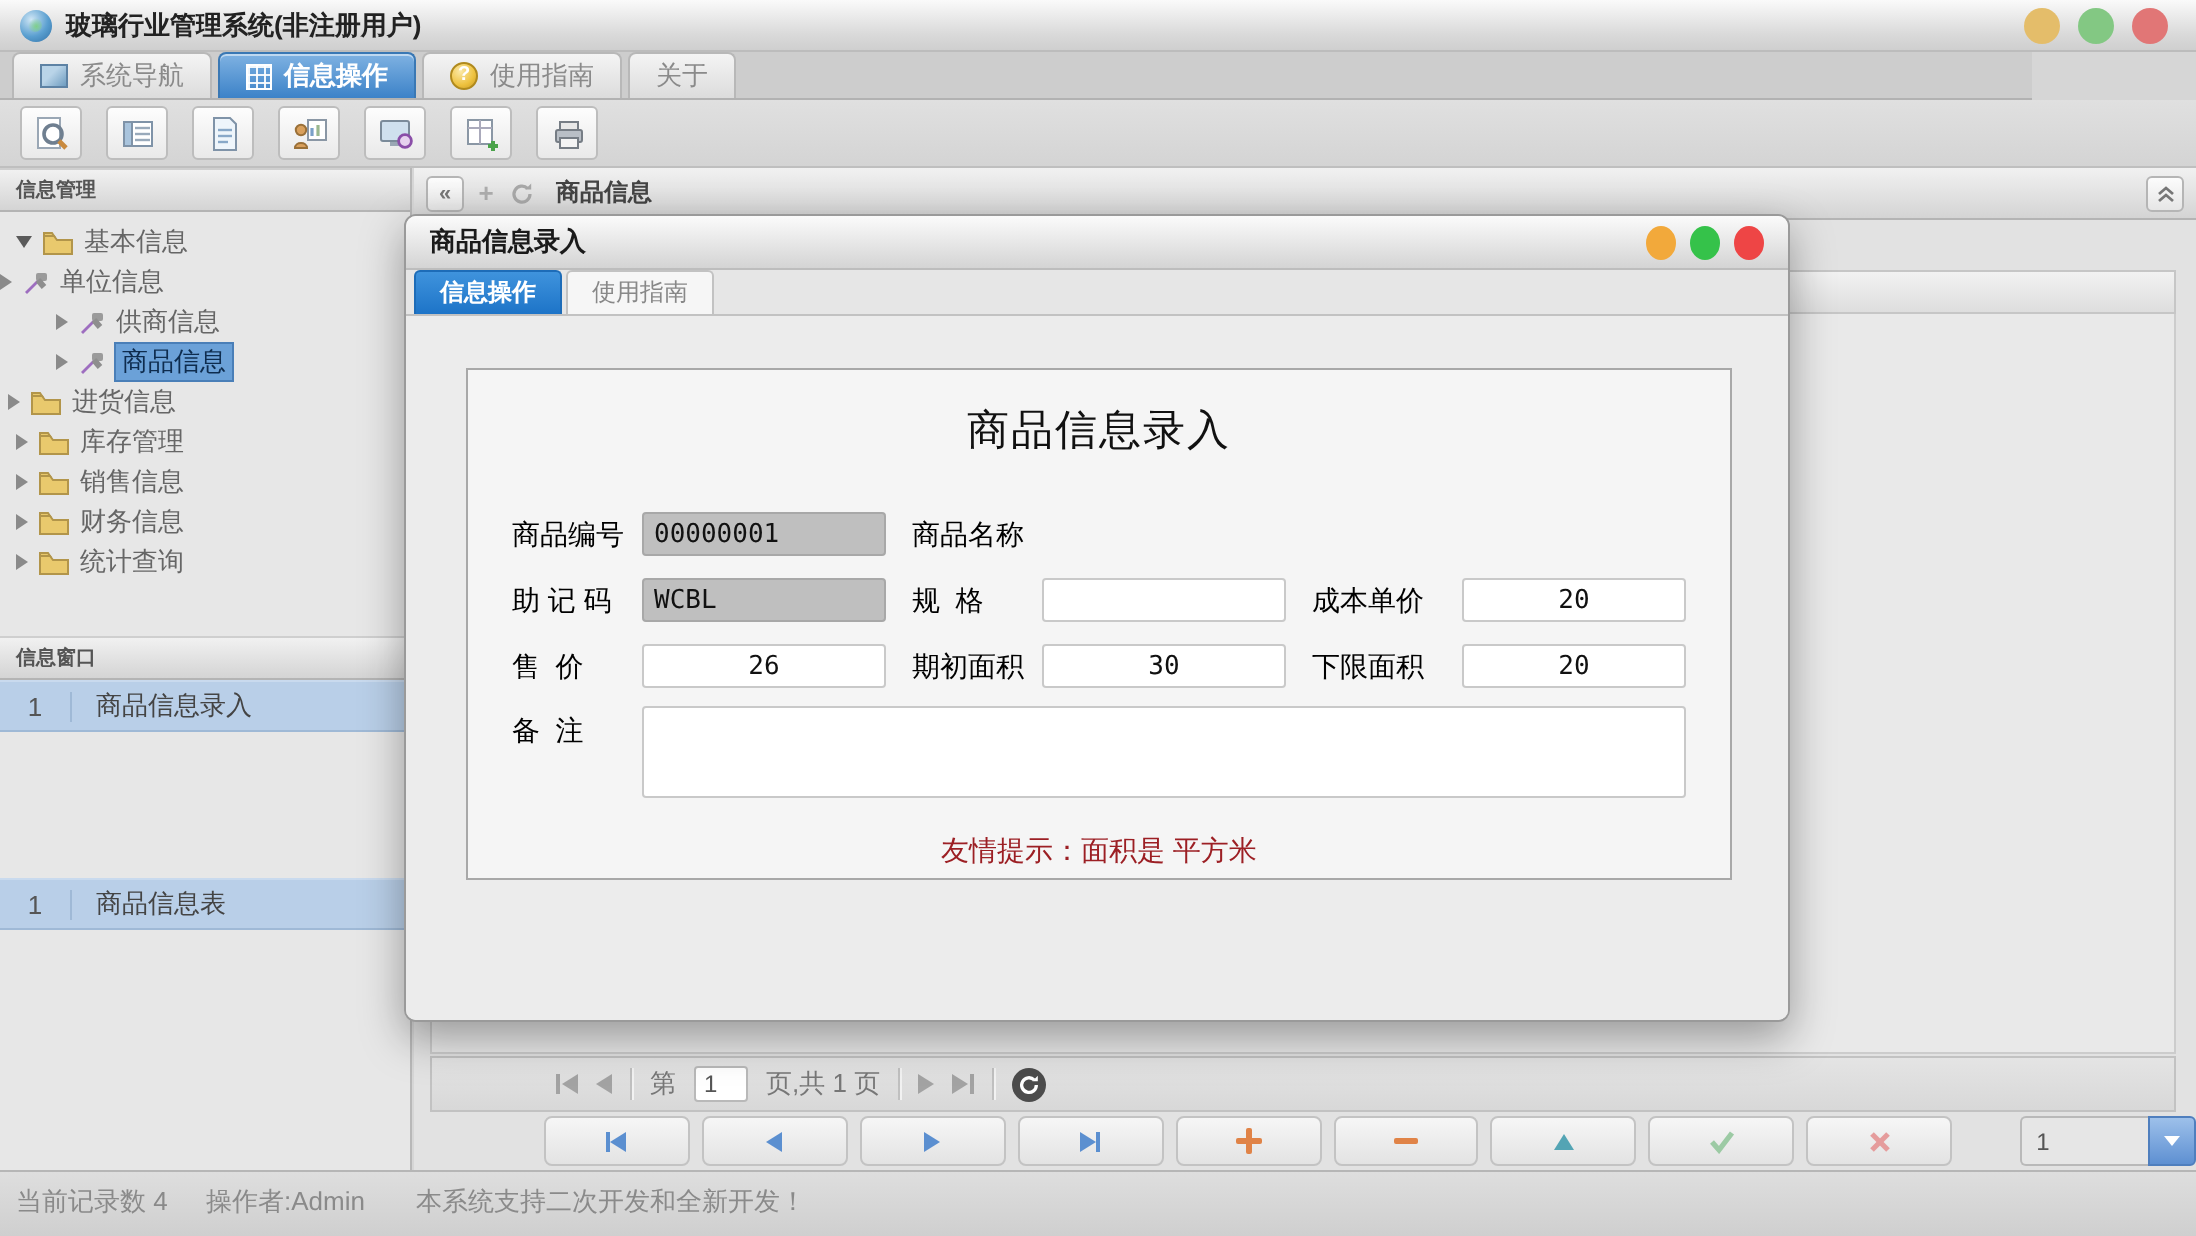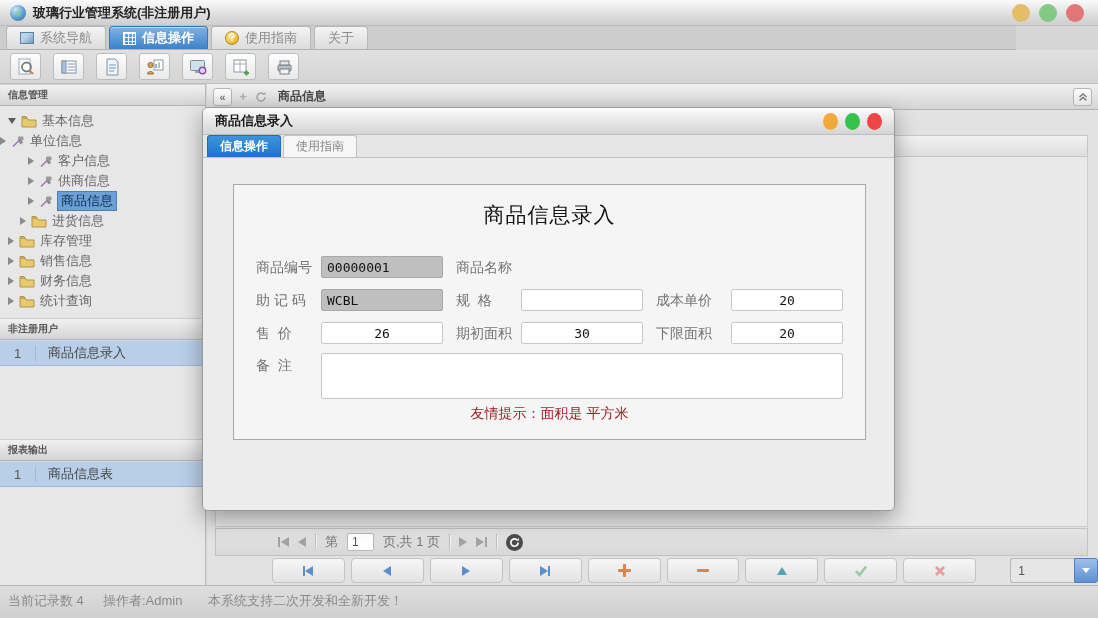--- a/index.html
+++ b/index.html
@@ -137,29 +137,29 @@
   .dtab { height:22px; padding:0 12px; display:flex; align-items:center;
     font-size:12px; border:1px solid #c2c2c2; border-bottom:none; border-radius:3px 3px 0 0;
     background:#f6f6f6; color:#888; }
   .dtab.active { background:linear-gradient(#3f93dd,#1d74c8); color:#fff; font-weight:bold; border-color:#1d6cb8; }
   .dlg-body { position:absolute; left:0; top:51px; right:0; bottom:0; background:#ececec; }
 
   .formpanel { position:absolute; left:30px; top:25px; width:633px; height:256px;
     background:#f5f5f5; border:1px solid #a8a8a8; }
   .form-title { position:absolute; left:0; top:16px; width:100%; text-align:center;
     font-size:21px; color:#111; letter-spacing:1px; }
-  .flabel { position:absolute; font-size:14px; color:#737373; white-space:pre; }
+  .flabel { position:absolute; font-size:14px; color:#000000; white-space:pre; }
   .finput { position:absolute; height:22px; border:1px solid #c9c9c9; border-radius:2px;
     background:#fff; font-family:"DejaVu Sans Mono","Liberation Mono",monospace;
     font-size:13px; color:#111; padding:0 5px; }
   .finput.ro { background:#bfbfbf; border-color:#a8a8a8; }
   .finput.num { text-align:center; }
   .ftextarea { position:absolute; border:1px solid #c9c9c9; border-radius:2px; background:#fff;
     resize:none; font-family:"DejaVu Sans Mono","Liberation Mono",monospace; font-size:13px; }
-  .fhint { position:absolute; left:0; top:220px; width:100%; text-align:center;
+  .fhint { position:absolute; left:0; top:232px; width:100%; text-align:center;
     color:#9c1f24; font-size:14px; }
 
   .ck { stroke:#9ccaa4; stroke-width:2.6; fill:none; }
   .xx { stroke:#e59c9c; stroke-width:2.6; }
 </style>
 </head>
 <body>
 
 <div class="titlebar">
   <span class="app-logo"></span>
@@ -273,41 +273,32 @@
         </svg>
         <span class="t-label">单位信息</span>
       </div>
       <div class="trow" style="padding-left:28px">
         <span class="arrow-r"></span>
         <svg width="14" height="13" viewBox="0 0 14 13">
           <line x1="2" y1="11.5" x2="9" y2="4.5" stroke="#9e6ec0" stroke-width="1.4"></line>
           <rect x="7" y="1.5" width="5.5" height="4" rx="1" fill="#9b9b9b"></rect>
           <line x1="8" y1="5" x2="11" y2="8.5" stroke="#8e8e8e" stroke-width="3"></line>
         </svg>
-        <span class="t-label">客户信息</span>
+        <span class="t-label">供商信息</span>
       </div>
       <div class="trow" style="padding-left:28px">
         <span class="arrow-r"></span>
         <svg width="14" height="13" viewBox="0 0 14 13">
           <line x1="2" y1="11.5" x2="9" y2="4.5" stroke="#9e6ec0" stroke-width="1.4"></line>
           <rect x="7" y="1.5" width="5.5" height="4" rx="1" fill="#9b9b9b"></rect>
           <line x1="8" y1="5" x2="11" y2="8.5" stroke="#8e8e8e" stroke-width="3"></line>
         </svg>
-        <span class="t-label">供商信息</span>
-      </div>
-      <div class="trow" style="padding-left:28px">
-        <span class="arrow-r"></span>
-        <svg width="14" height="13" viewBox="0 0 14 13">
-          <line x1="2" y1="11.5" x2="9" y2="4.5" stroke="#9e6ec0" stroke-width="1.4"></line>
-          <rect x="7" y="1.5" width="5.5" height="4" rx="1" fill="#9b9b9b"></rect>
-          <line x1="8" y1="5" x2="11" y2="8.5" stroke="#8e8e8e" stroke-width="3"></line>
-        </svg>
         <span class="t-label selected">商品信息</span>
       </div>
-      <div class="trow" style="padding-left:20px">
+      <div class="trow" style="padding-left:4px">
         <span class="arrow-r"></span>
         <svg width="16" height="13" viewBox="0 0 16 13">
           <path d="M1 3 h5 l1.5 2 H15 v7 H1 z" fill="#e9c96d" stroke="#b2954a"></path>
           <path d="M1 3 v-1.5 h4 l1 1.5 z" fill="#e9c96d" stroke="#b2954a"></path>
         </svg>
         <span class="t-label">进货信息</span>
       </div>
       <div class="trow" style="padding-left:8px">
         <span class="arrow-r"></span>
         <svg width="16" height="13" viewBox="0 0 16 13">
@@ -336,31 +327,28 @@
         <span class="arrow-r"></span>
         <svg width="16" height="13" viewBox="0 0 16 13">
           <path d="M1 3 h5 l1.5 2 H15 v7 H1 z" fill="#e9c96d" stroke="#b2954a"></path>
           <path d="M1 3 v-1.5 h4 l1 1.5 z" fill="#e9c96d" stroke="#b2954a"></path>
         </svg>
         <span class="t-label">统计查询</span>
       </div>
     </div>
 
     <div class="secheader">
-      <span>非注册用户</span>
+      <span>信息窗口</span>
     </div>
     <div class="listrow">
       <span class="listnum">1</span>
       <span class="listlabel">商品信息录入</span>
     </div>
     <div style="height:73px"></div>
 
-    <div class="secheader">
-      <span>报表输出</span>
-    </div>
     <div class="listrow">
       <span class="listnum">1</span>
       <span class="listlabel">商品信息表</span>
     </div>
   </div>
 
   <div class="main">
     <div class="main-header">
       <span class="mh-btn">«</span>
       <span class="mh-ghost">+</span>

